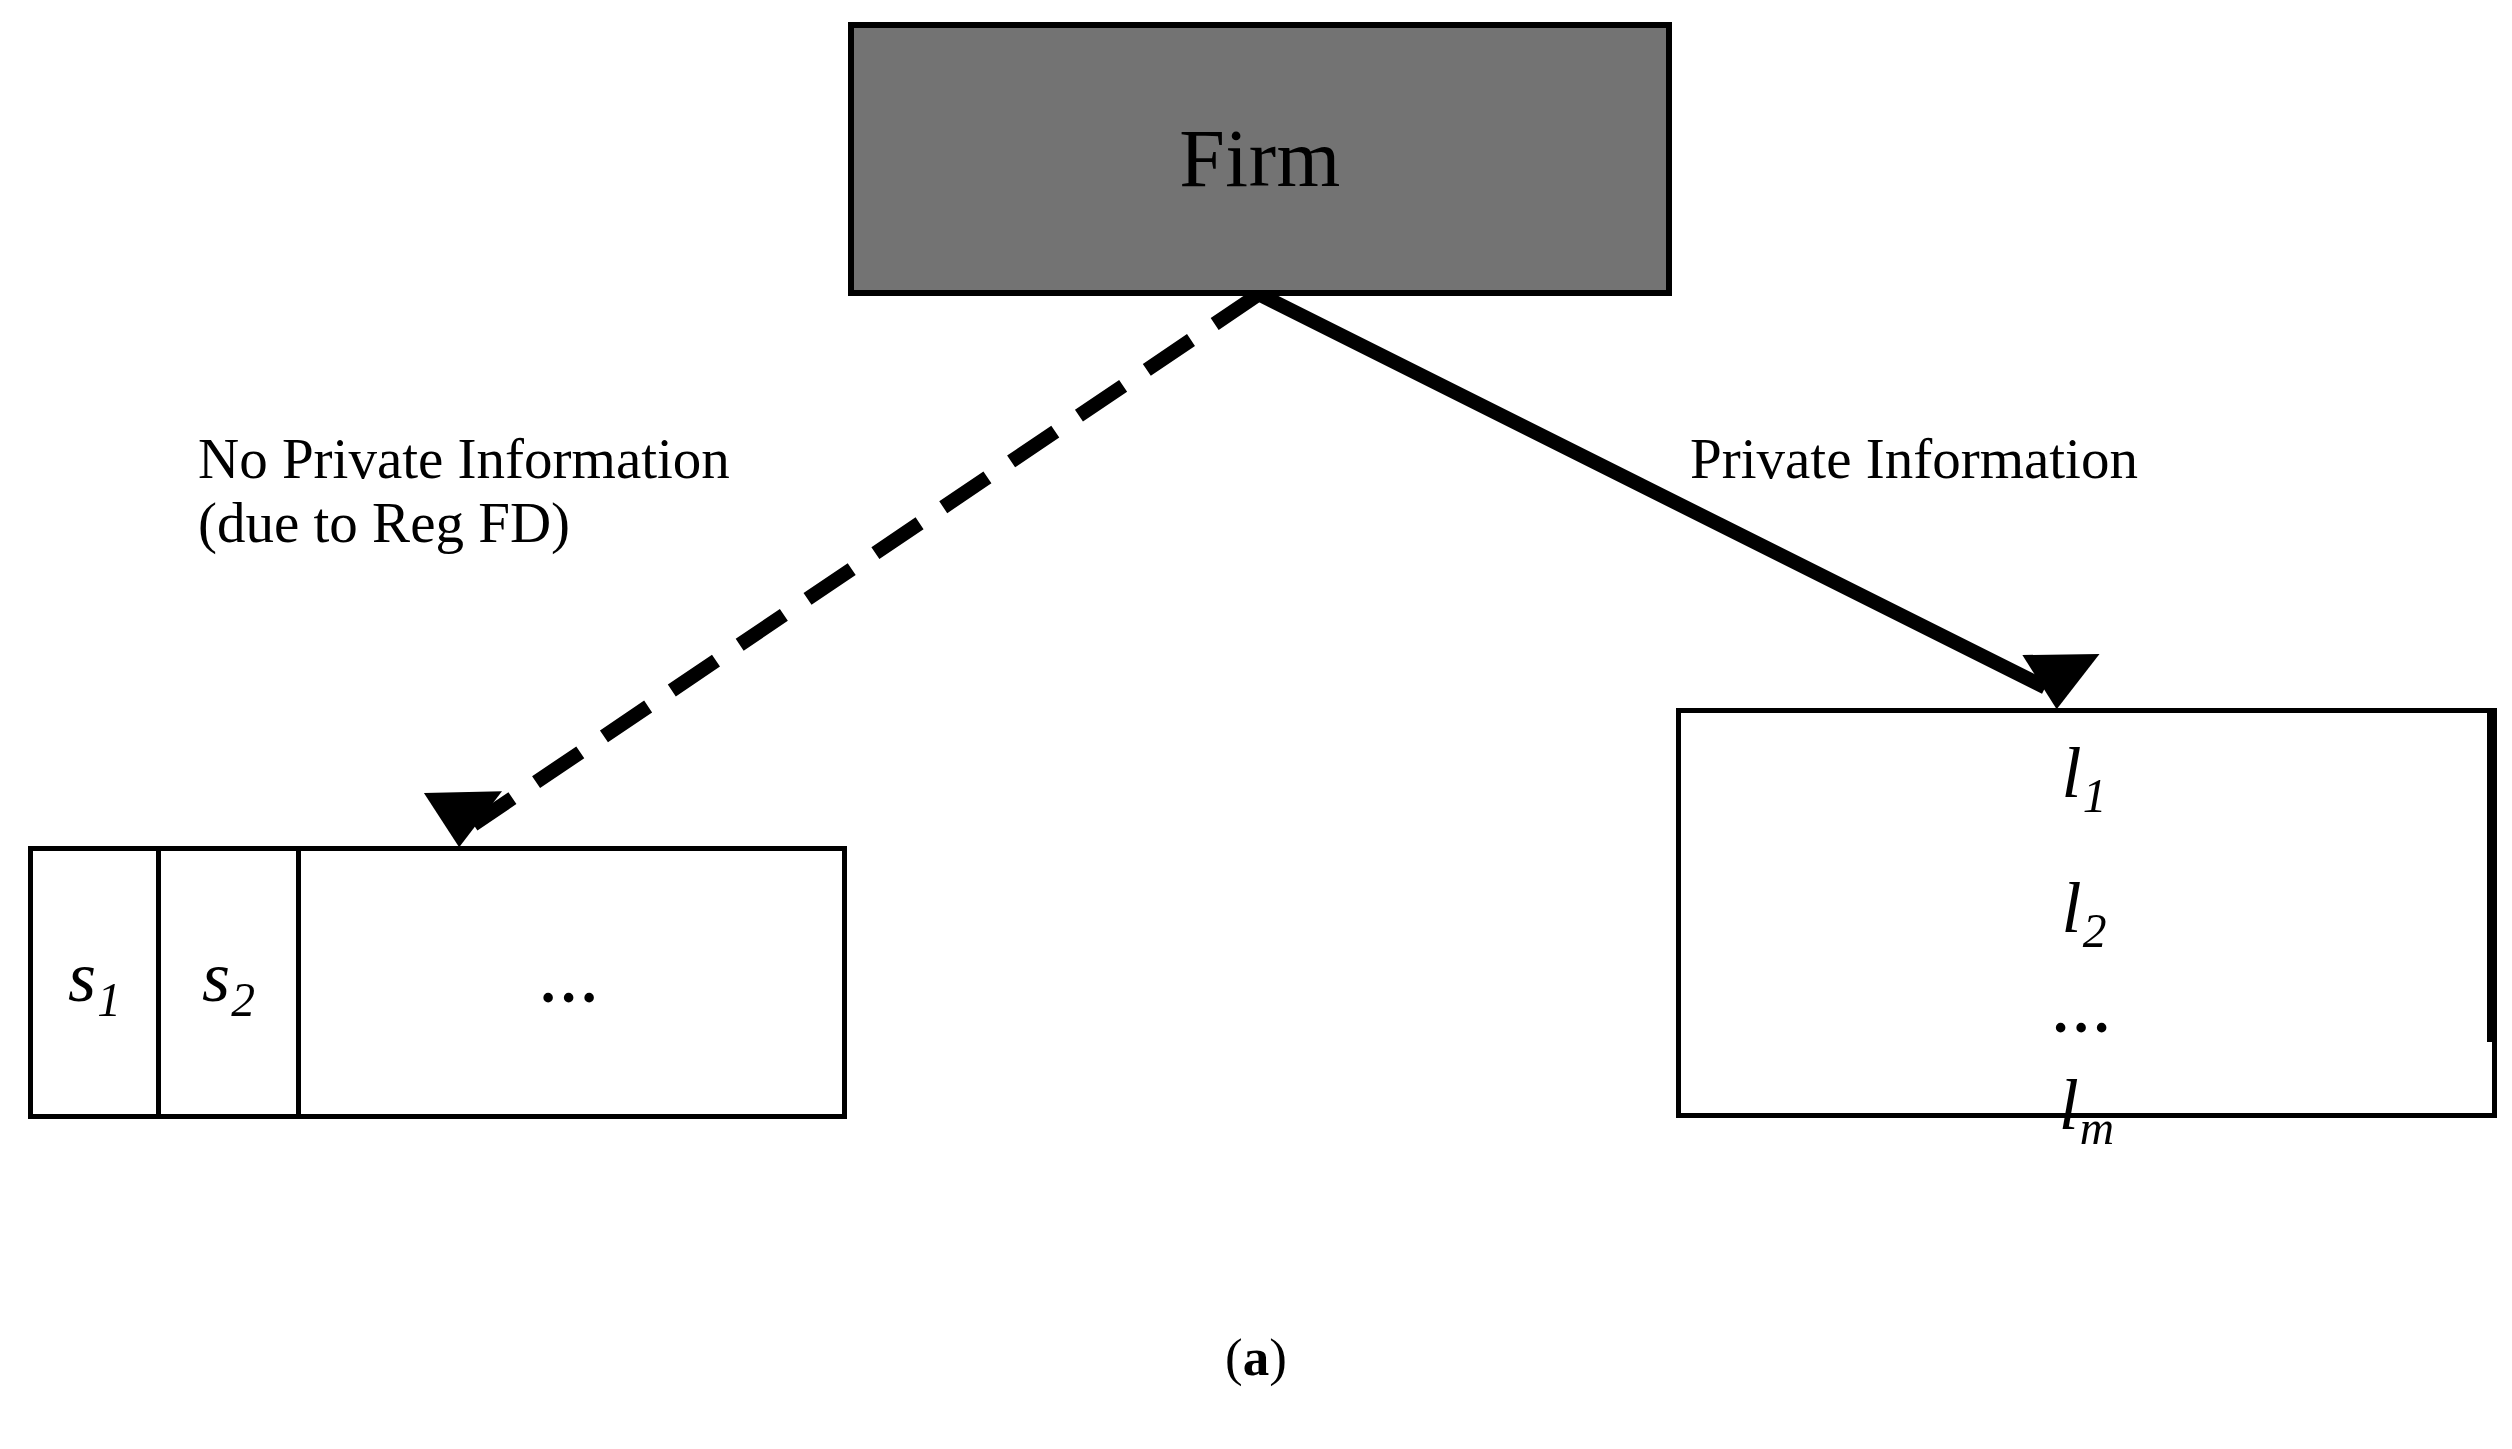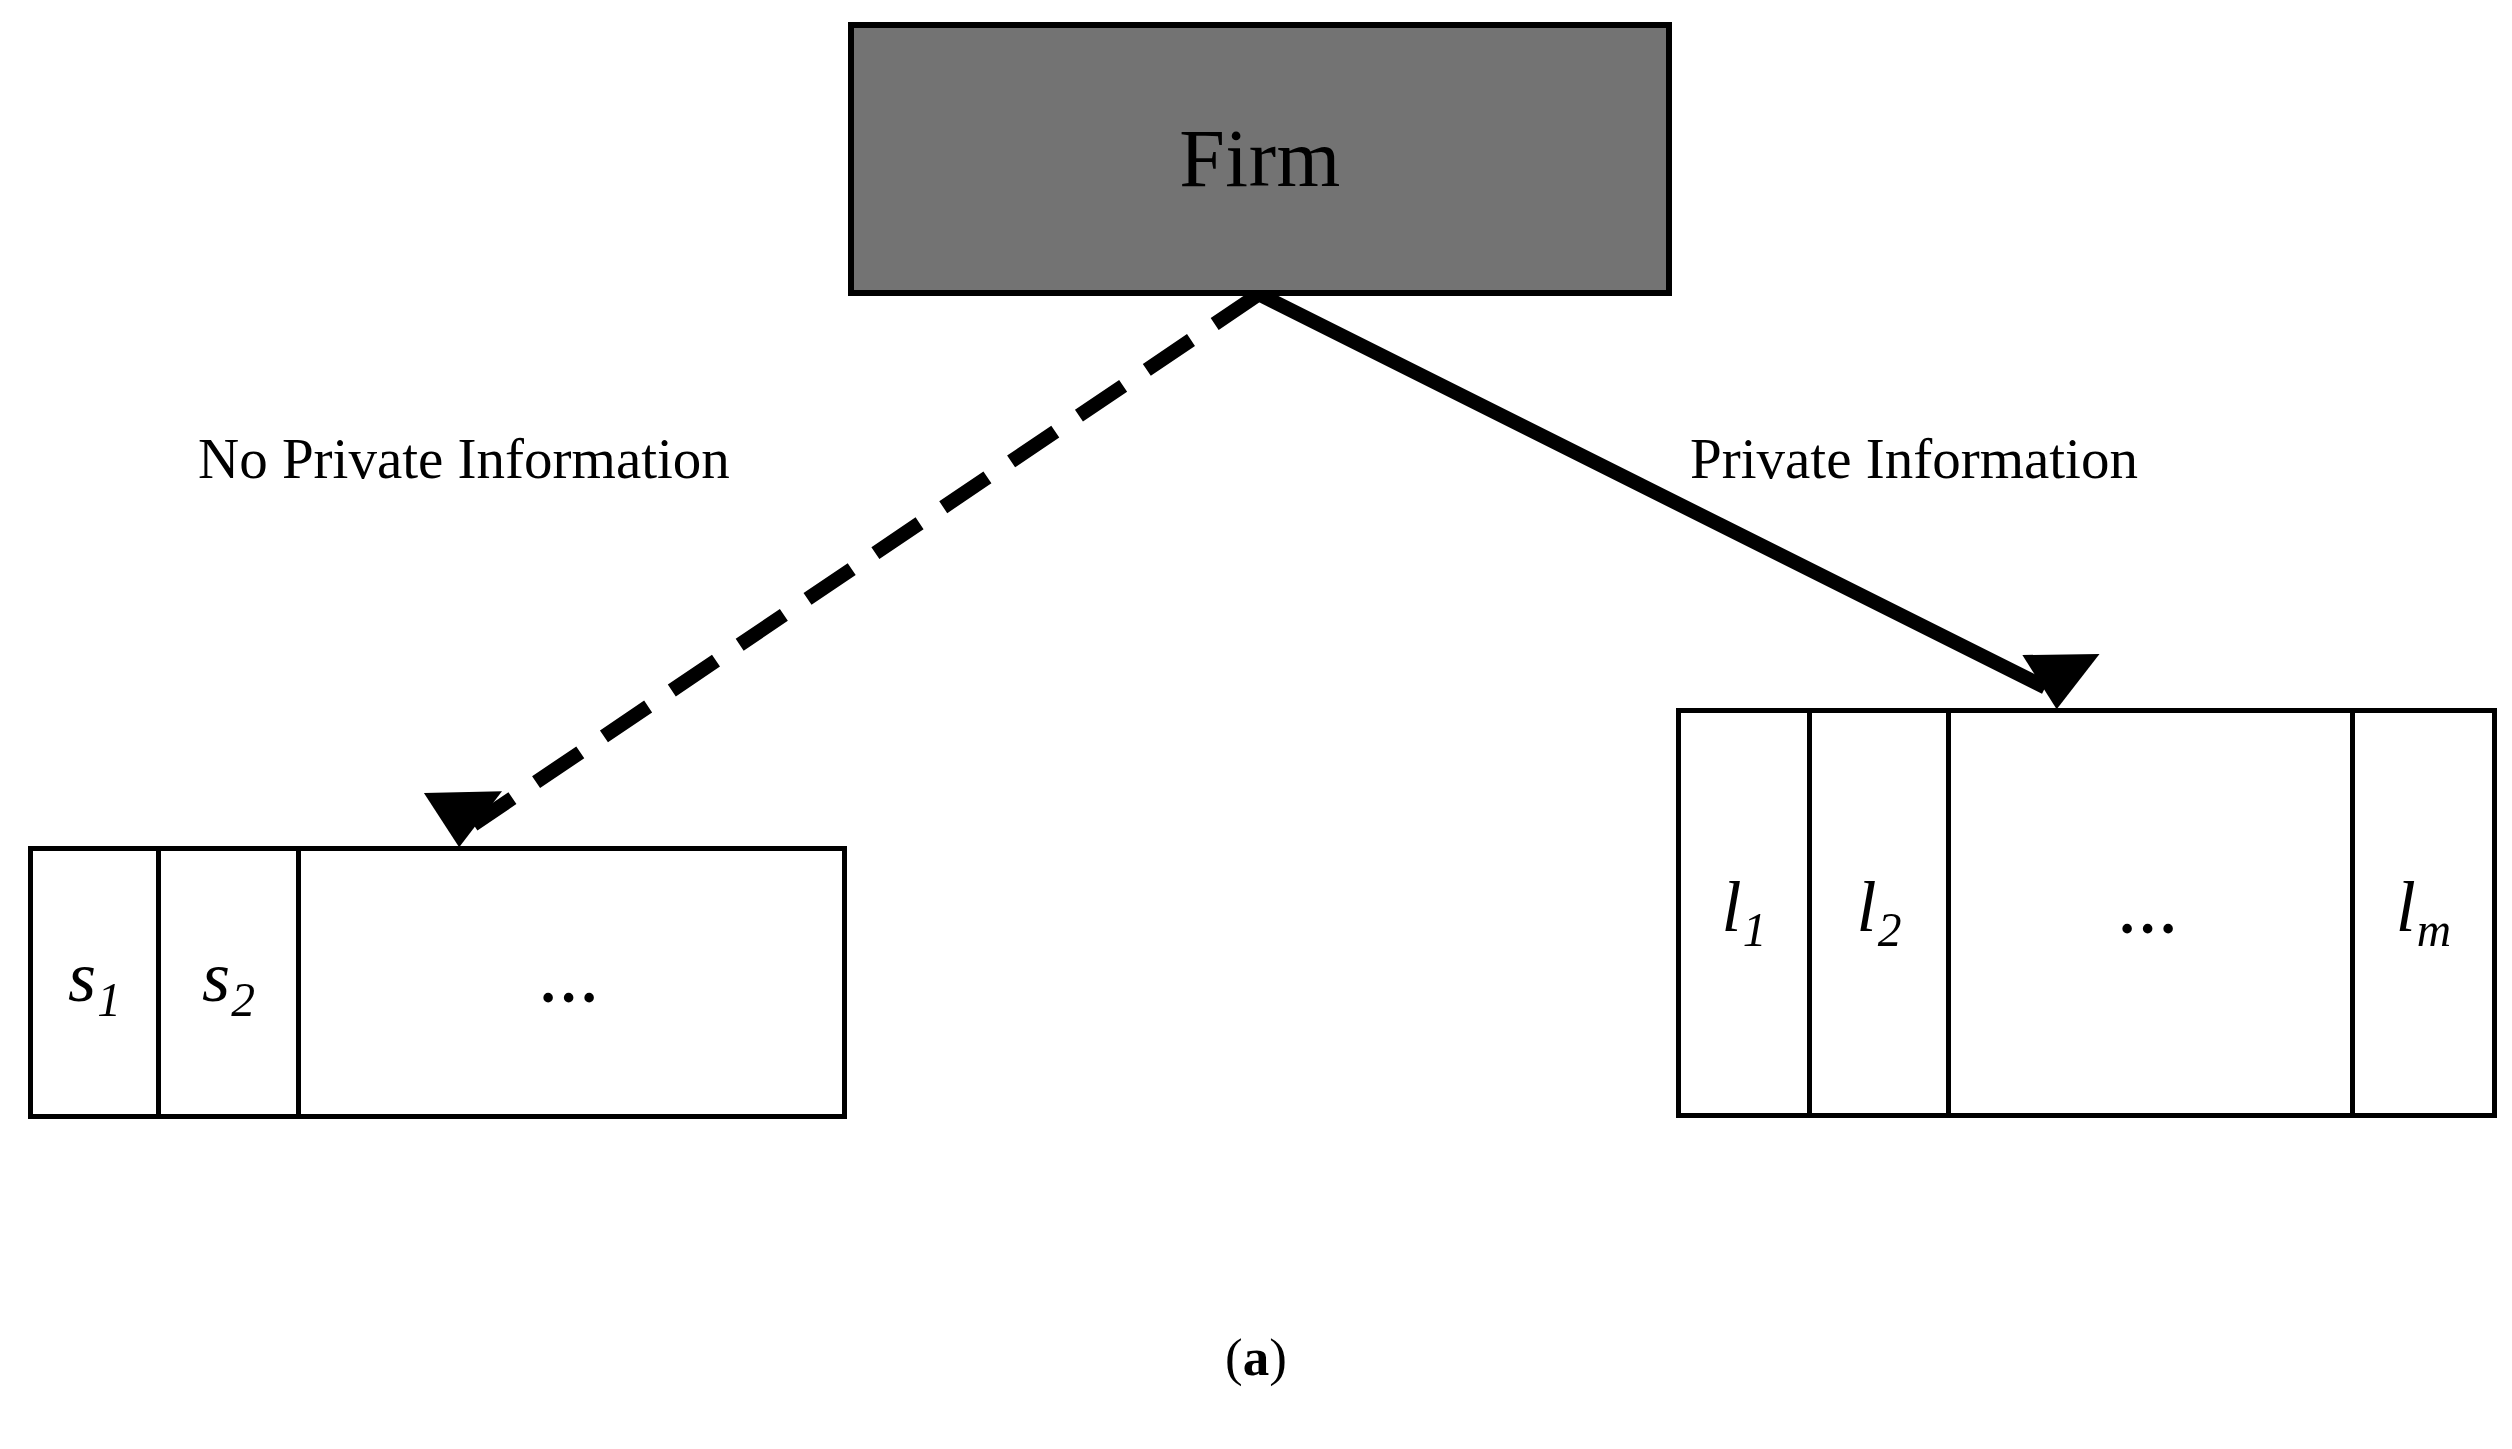--- a/index.html
+++ b/index.html
@@ -52,20 +52,21 @@
     left: 28px;
     top: 846px;
     width: 819px;
     height: 273px;
   }
   .party-box.lenders {
     left: 1676px;
     top: 708px;
     width: 821px;
     height: 410px;
+    flex-direction: column;
   }
   .cell {
     position: relative;
     border-right: 5.7px solid #000;
     box-sizing: border-box;
     display: flex;
     align-items: center;
     justify-content: center;
   }
   .cell:last-child {
@@ -178,20 +179,21 @@
       <polygon points="2160,745 2124,688 2205,687" fill="#000000"></polygon>
     </g>
   </svg>
 
   <div class="firm-box">
     <div class="firm-label">Firm</div>
   </div>
 
   <div class="edge-label left-label">
     <span class="line">No Private Information</span>
+    <span class="line">(due to Reg FD)</span>
   </div>
 
   <div class="edge-label right-label">
     <span class="line">Private Information</span>
   </div>
 
   <div class="party-box shareholders">
     <div class="cell sh-c1">
       <span class="cell-text"><span>s</span><span class="sub">1</span></span>
     </div>

